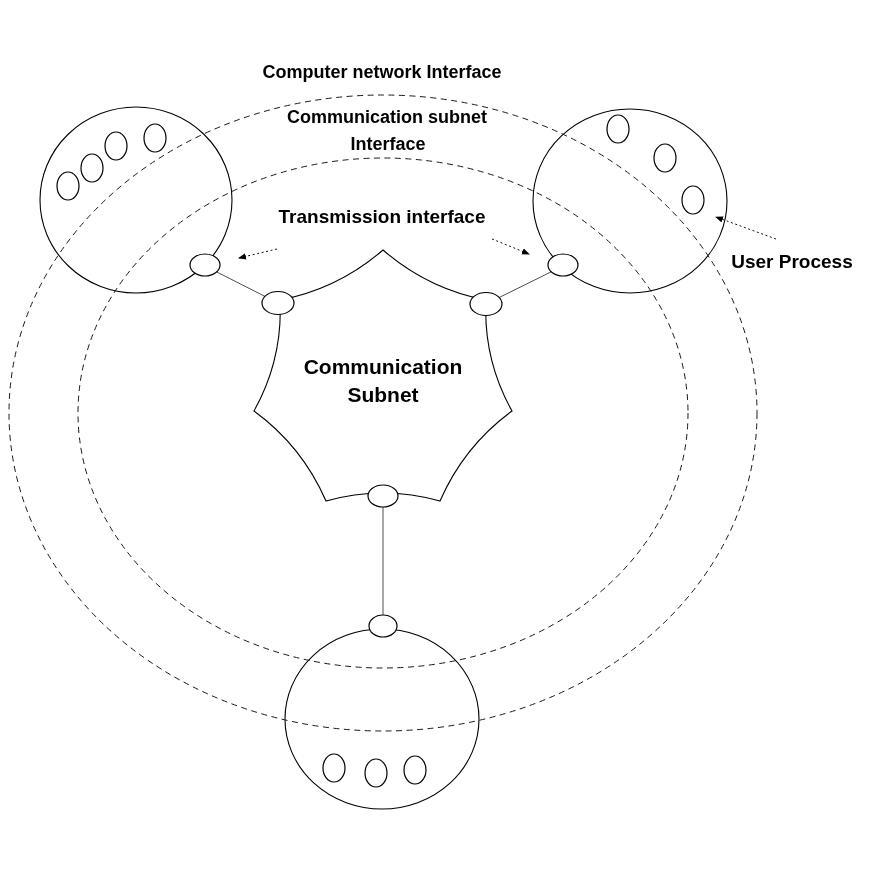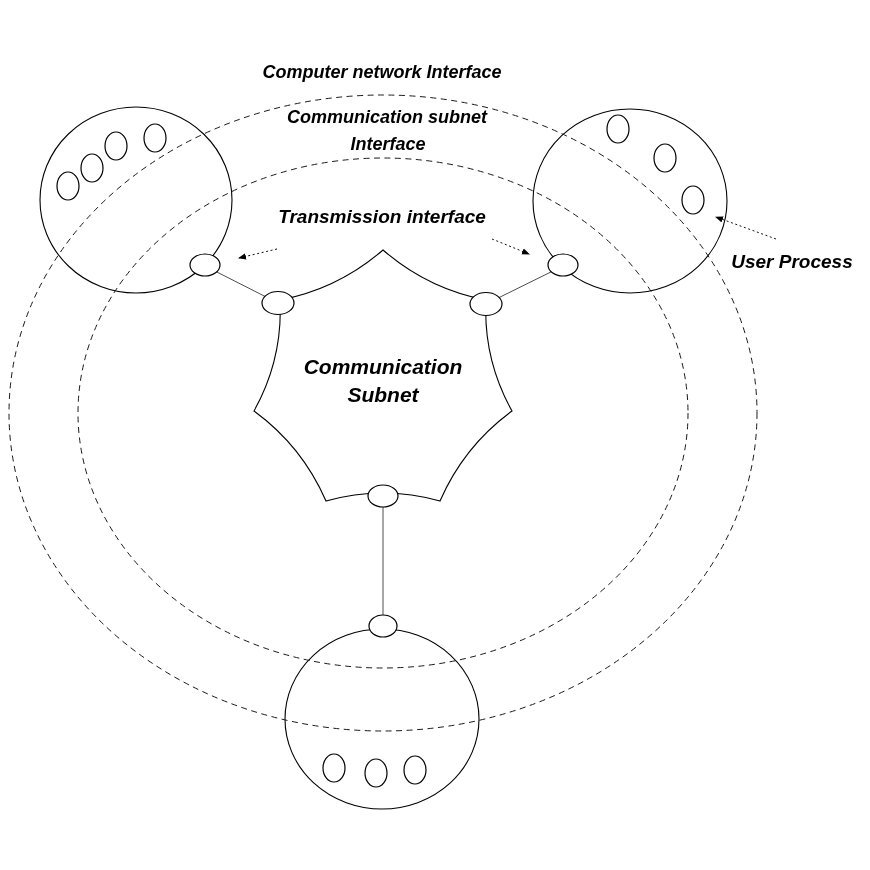--- a/index.html
+++ b/index.html
@@ -8,21 +8,20 @@
     width: 870px;
     height: 870px;
     background: #ffffff;
     font-family: "Liberation Sans", sans-serif;
   }
   .stage {
     position: relative;
     width: 866px;
     height: 870px;
     overflow: hidden;
-    font-style: italic;
   }
   svg { display: block; }
   .outline {
     fill: #ffffff;
     stroke: #000000;
     stroke-width: 1.1;
   }
   .ring {
     fill: none;
     stroke: #1a1a1a;

